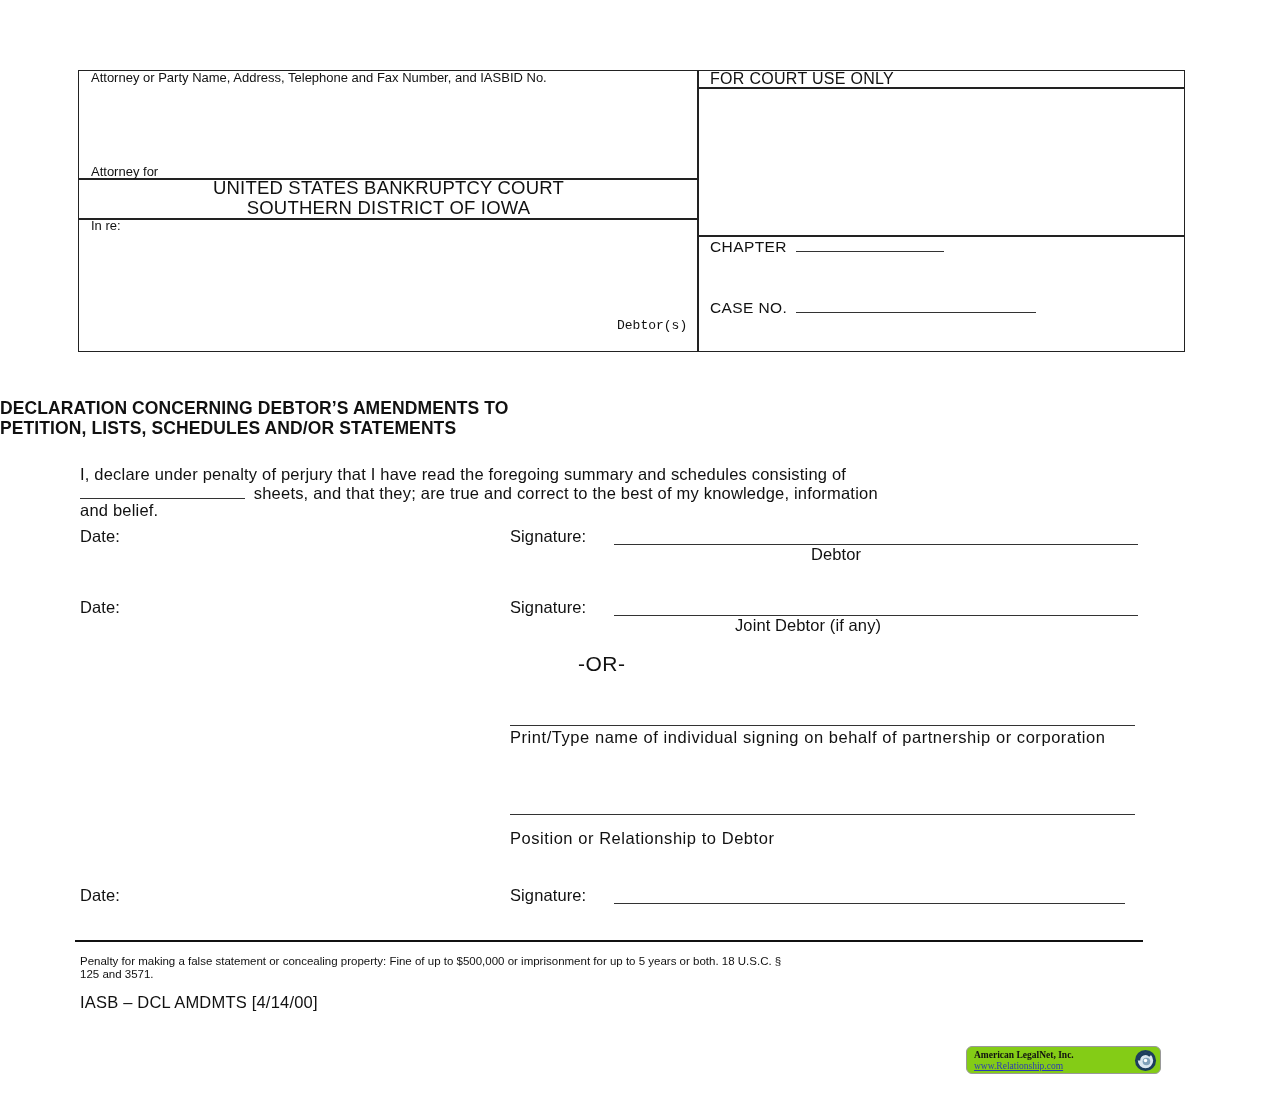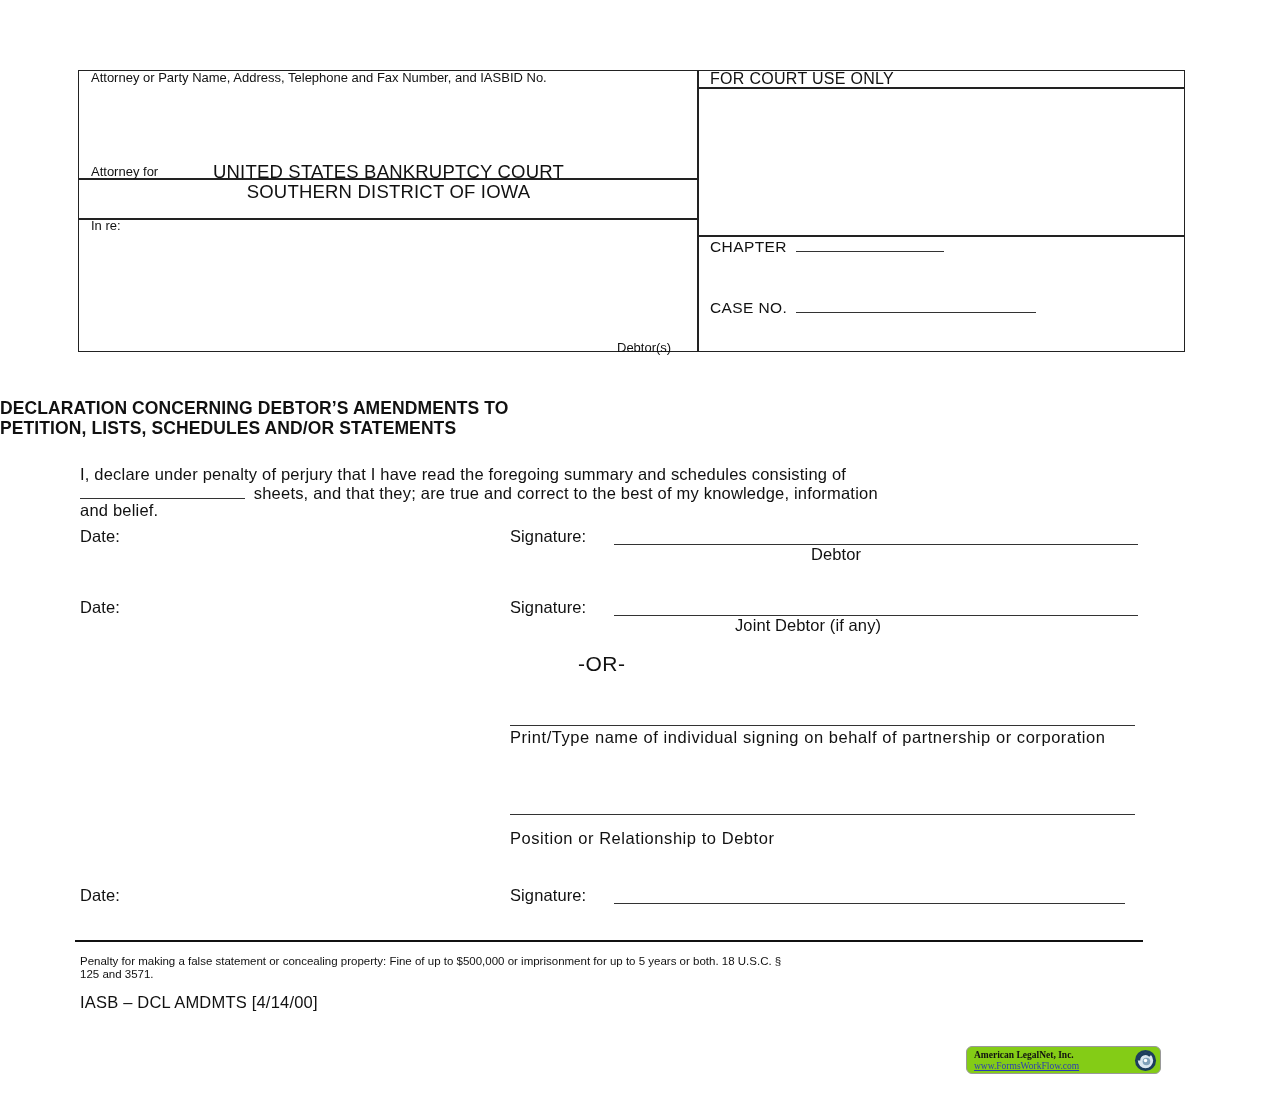--- a/index.html
+++ b/index.html
@@ -49,28 +49,28 @@
   <div class="hline" style="left:0; top:147px; width:619px;"></div>
 
   <div class="hline" style="left:619px; top:16px; width:486px;"></div>
   <div class="hline" style="left:619px; top:164px; width:486px;"></div>
 </div>
 
 <div class="abs small" style="left:91px; top:70px;">Attorney or Party Name, Address, Telephone and Fax Number, and IASBID No.</div>
 <div class="abs" style="left:82px; top:88px; width:610px; height:76px;"></div>
 <div class="abs small" style="left:91px; top:164px;">Attorney for</div>
 
-<div class="abs court-title" style="left:80px; top:162px; width:617px;">
+<div class="abs court-title" style="left:80px; top:178px; width:617px;">
   <div>UNITED STATES BANKRUPTCY COURT</div>
   <div>SOUTHERN DISTRICT OF IOWA</div>
 </div>
 
 <div class="abs small" style="left:91px; top:218px;">In re:</div>
 <div class="abs" style="left:82px; top:234px; width:610px; height:100px;"></div>
-<div class="abs small" style="left:617px; top:340px;">Debtor(s)</div>
+<div class="abs small" style="left:617px; top:318px;font-family:Liberation Mono, monospace;">Debtor(s)</div>
 
 <div class="abs court-use" style="left:710px; top:70px;">FOR COURT USE ONLY</div>
 
 <div class="abs field-label" style="left:710px; top:237px;">
   <span>CHAPTER</span>
   <span class="blank" style="width:148px; height:14px; margin-left:4px;"></span>
 </div>
 <div class="abs field-label" style="left:710px; top:298px;">
   <span>CASE NO.</span>
   <span class="blank" style="width:240px; height:14px; margin-left:4px;"></span>
@@ -117,21 +117,21 @@
 
 <div class="abs" style="left:75px; top:940px; width:1068px; height:1.5px; background:#111;"></div>
 <div class="abs penalty" style="left:80px; top:955px; width:1060px;">
   <div>Penalty for making a false statement or concealing property:  Fine of up to $500,000 or imprisonment for up to 5 years or both.   18 U.S.C. §</div>
   <div>125 and 3571.</div>
 </div>
 <div class="abs formid" style="left:80px; top:993px;">IASB – DCL AMDMTS [4/14/00]</div>
 
 <div class="abs logo">
   <div class="logo-name">American LegalNet, Inc.</div>
-  <div class="logo-url">www.FormsWorkFlow.com</div>
+  <div class="logo-url">www.Relationship.com</div>
   <svg class="logo-icon" viewBox="0 0 24 24">
     <circle cx="12" cy="12" r="11" fill="#1d3d5c"></circle>
     <circle cx="12" cy="12" r="8" fill="#d9e6ef"></circle>
     <path d="M5 12 a7 7 0 0 1 12 -5" stroke="#1d3d5c" stroke-width="3" fill="none"></path>
     <circle cx="13" cy="13" r="4" fill="#7fa0b8"></circle>
     <circle cx="12" cy="12" r="1.8" fill="#ffffff"></circle>
   </svg>
 </div>
 
 </body></html>

